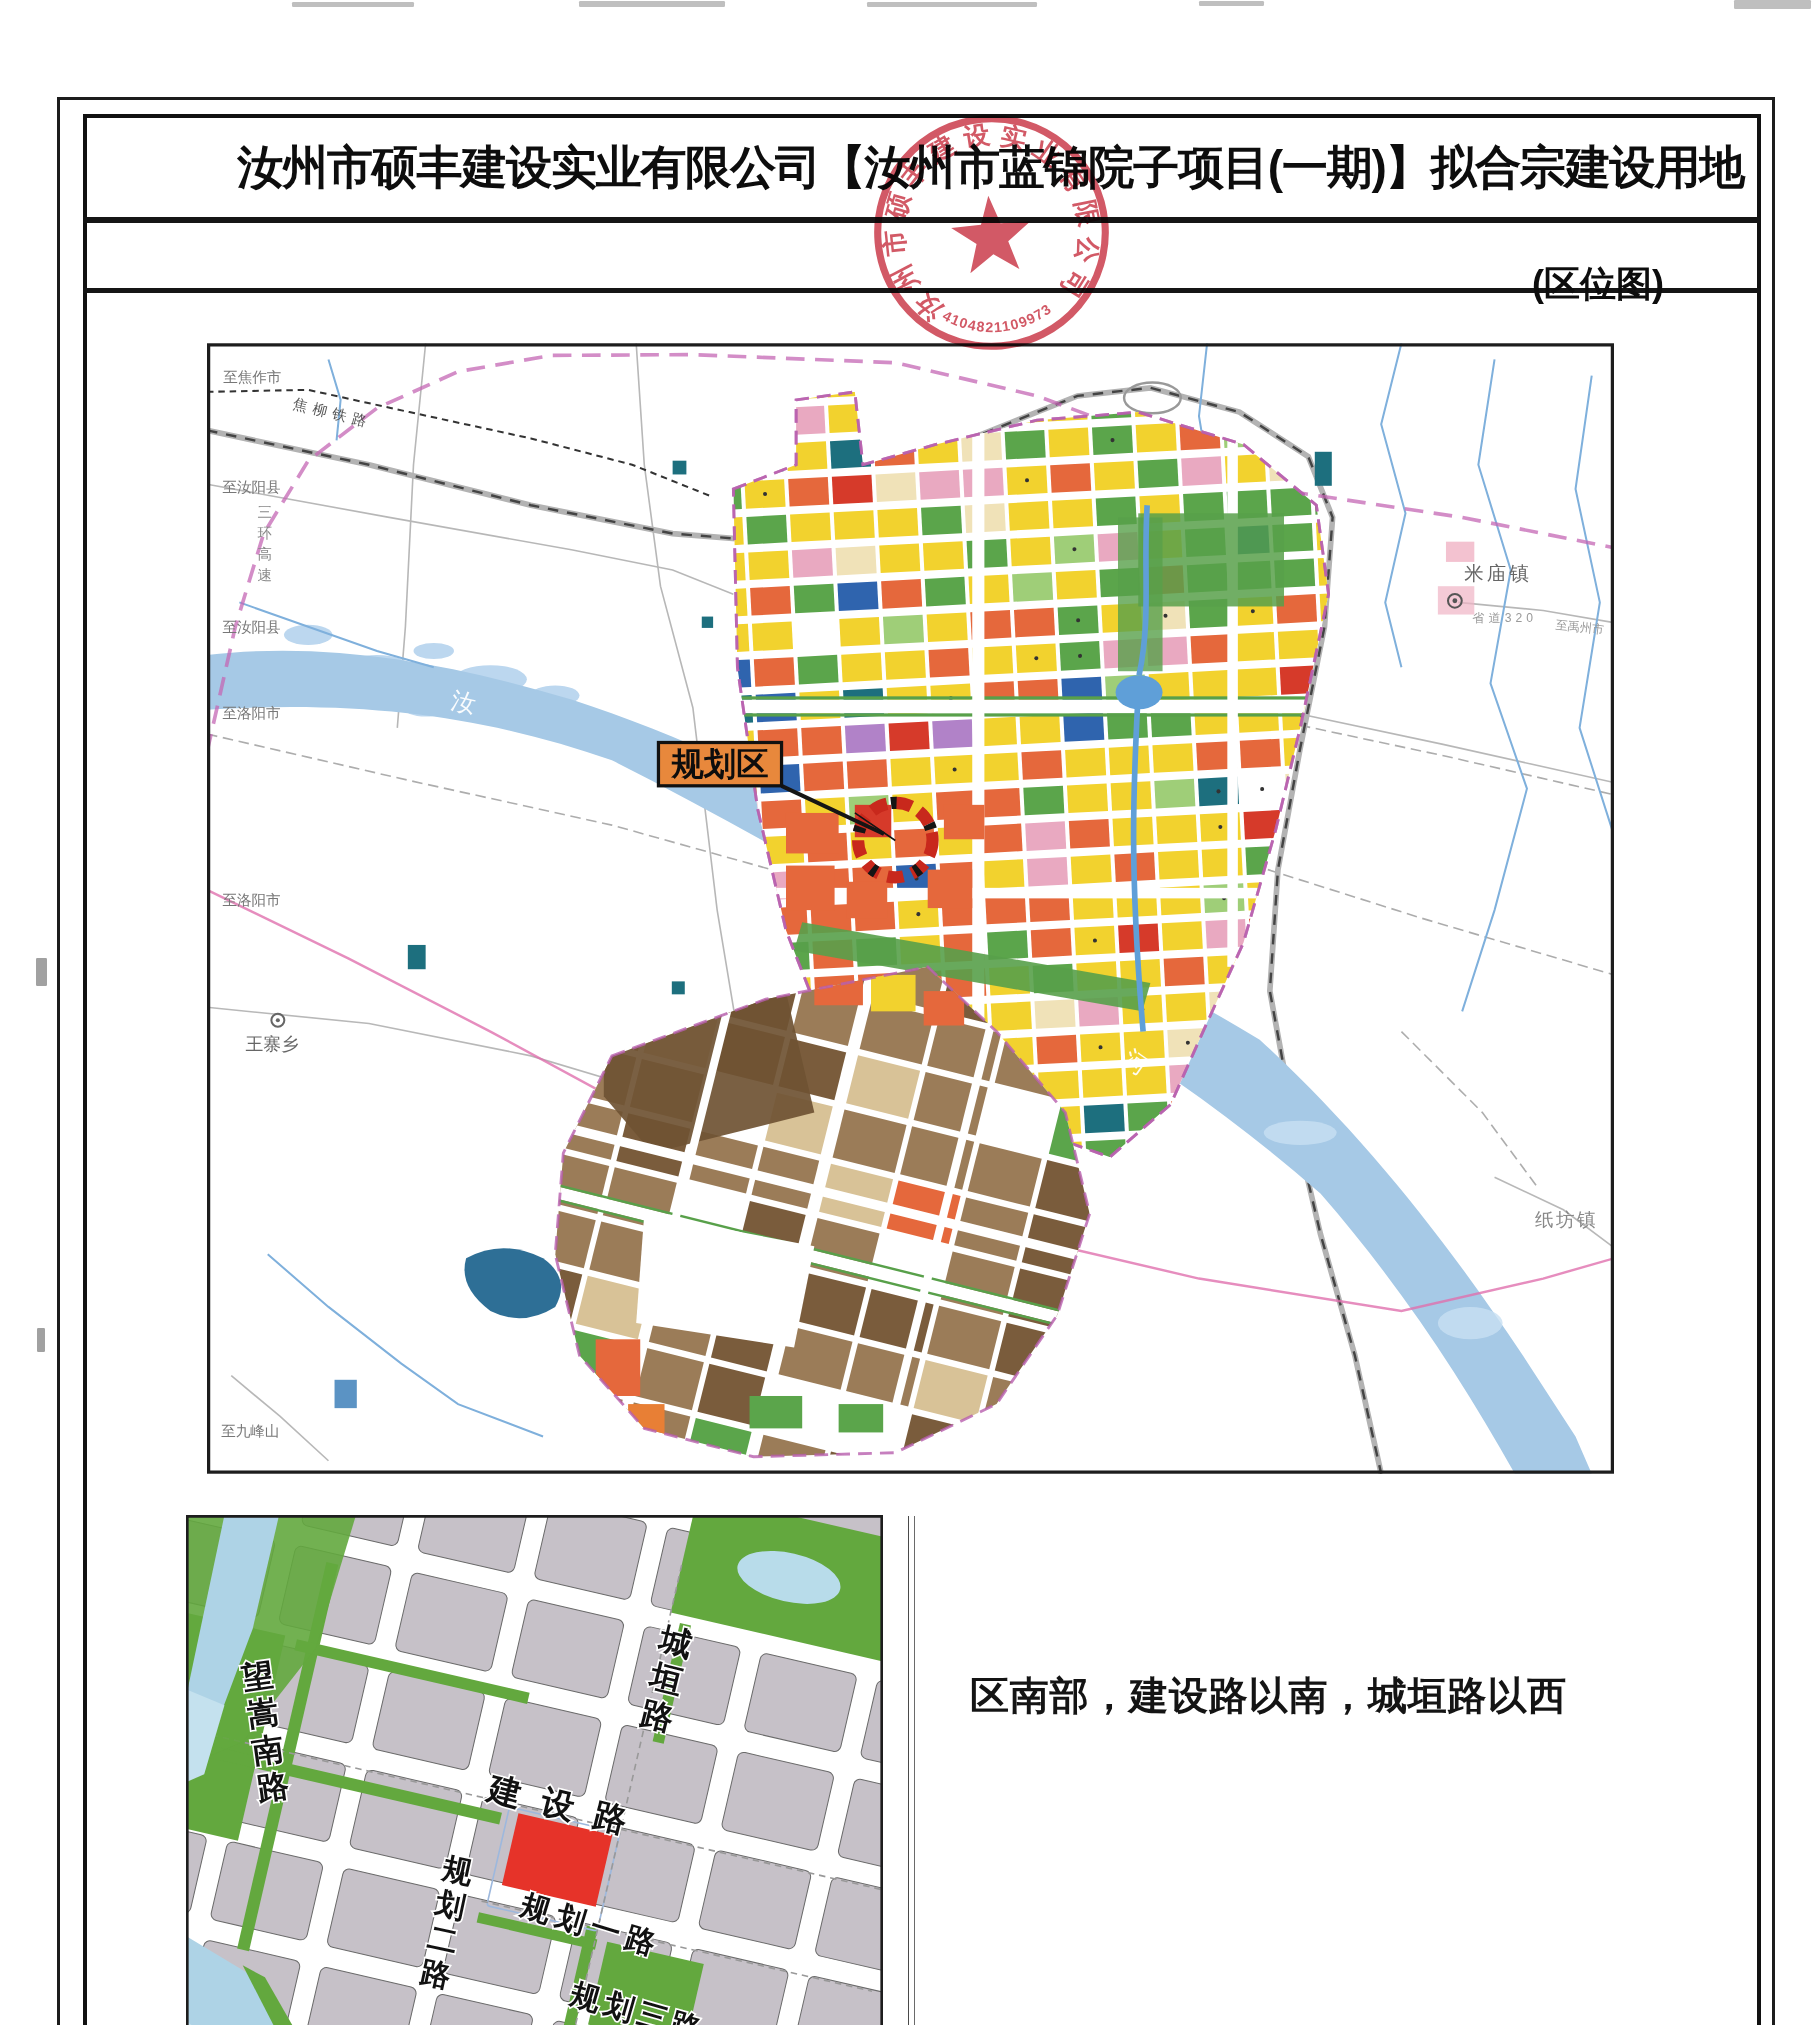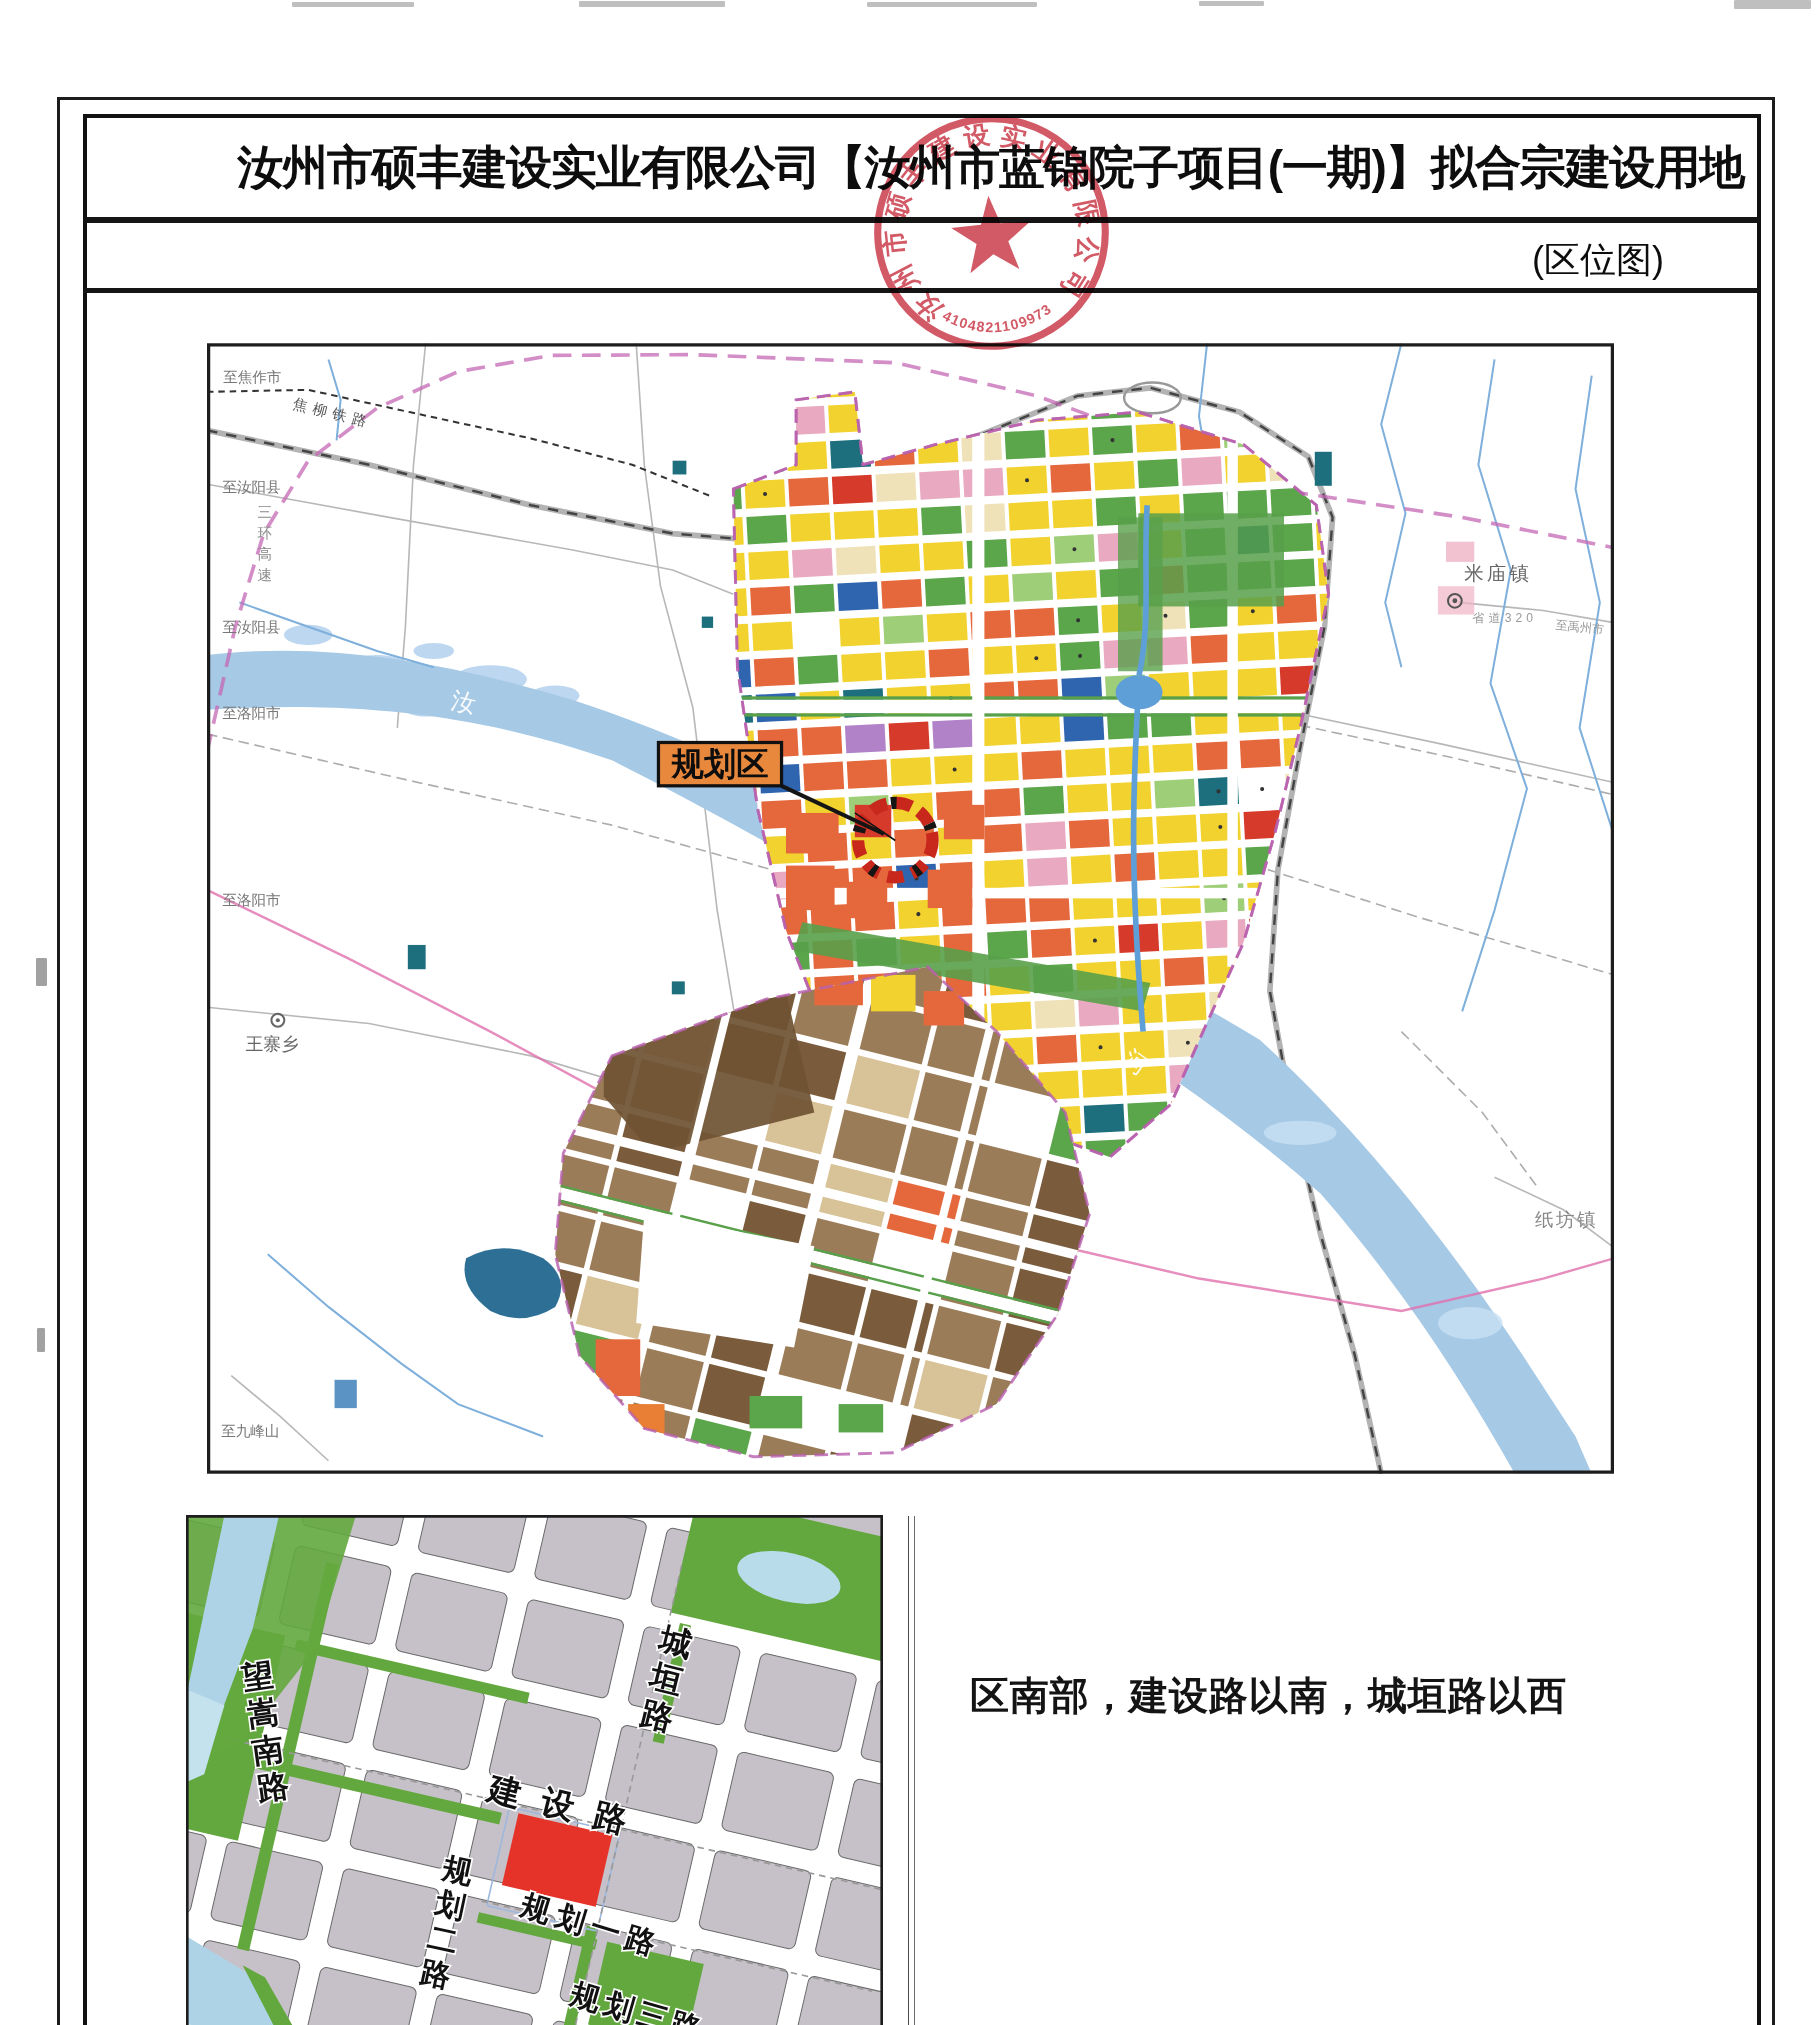--- a/index.html
+++ b/index.html
@@ -3,21 +3,21 @@
 <meta charset="utf-8">
 <style>
   html,body{margin:0;padding:0;background:#ffffff;}
   body{width:1818px;height:2571px;position:relative;font-family:"Liberation Sans",sans-serif;overflow:hidden;}
   .abs{position:absolute;}
   .rule{position:absolute;background:#151515;}
   #outer-border{left:57px;top:97px;width:1712px;height:2418px;border:3.6px solid #1c1c1c;}
   #inner-border{left:83px;top:114px;width:1670px;height:2386px;border:4px solid #111;}
   #title-band{left:91px;top:122px;width:1653px;height:91px;display:flex;align-items:center;justify-content:flex-end;}
   #page-title{font-size:46px;font-weight:700;color:#0d0d0d;letter-spacing:-1.2px;white-space:nowrap;}
-  #subtitle{right:154px;top:236px;font-size:36px;font-weight:400;color:#0d0d0d;margin-left:16px;}
+  #subtitle{right:154px;top:260px;font-size:36px;font-weight:700;color:#0d0d0d;margin-left:16px;}
   #desc{left:970px;top:1656px;width:729px;font-size:39px;line-height:80px;color:#141414;font-weight:600;letter-spacing:0.8px;}
   #desc .indent{padding-left:79px;}
   .smudge{position:absolute;background:#8a8a8a;opacity:.55;border-radius:1.2px;}
   #fold-line{left:908px;top:1516px;width:4.9px;height:701px;border-left:1.6px solid #4a4a4a;border-right:1.2px solid #6a6a6a;}
   svg text{font-family:"Liberation Sans",sans-serif;}
 </style>
 </head>
 <body>
 
 <div class="smudge" style="left:292px;top:1.6px;width:122px;height:5.7px;"></div>

